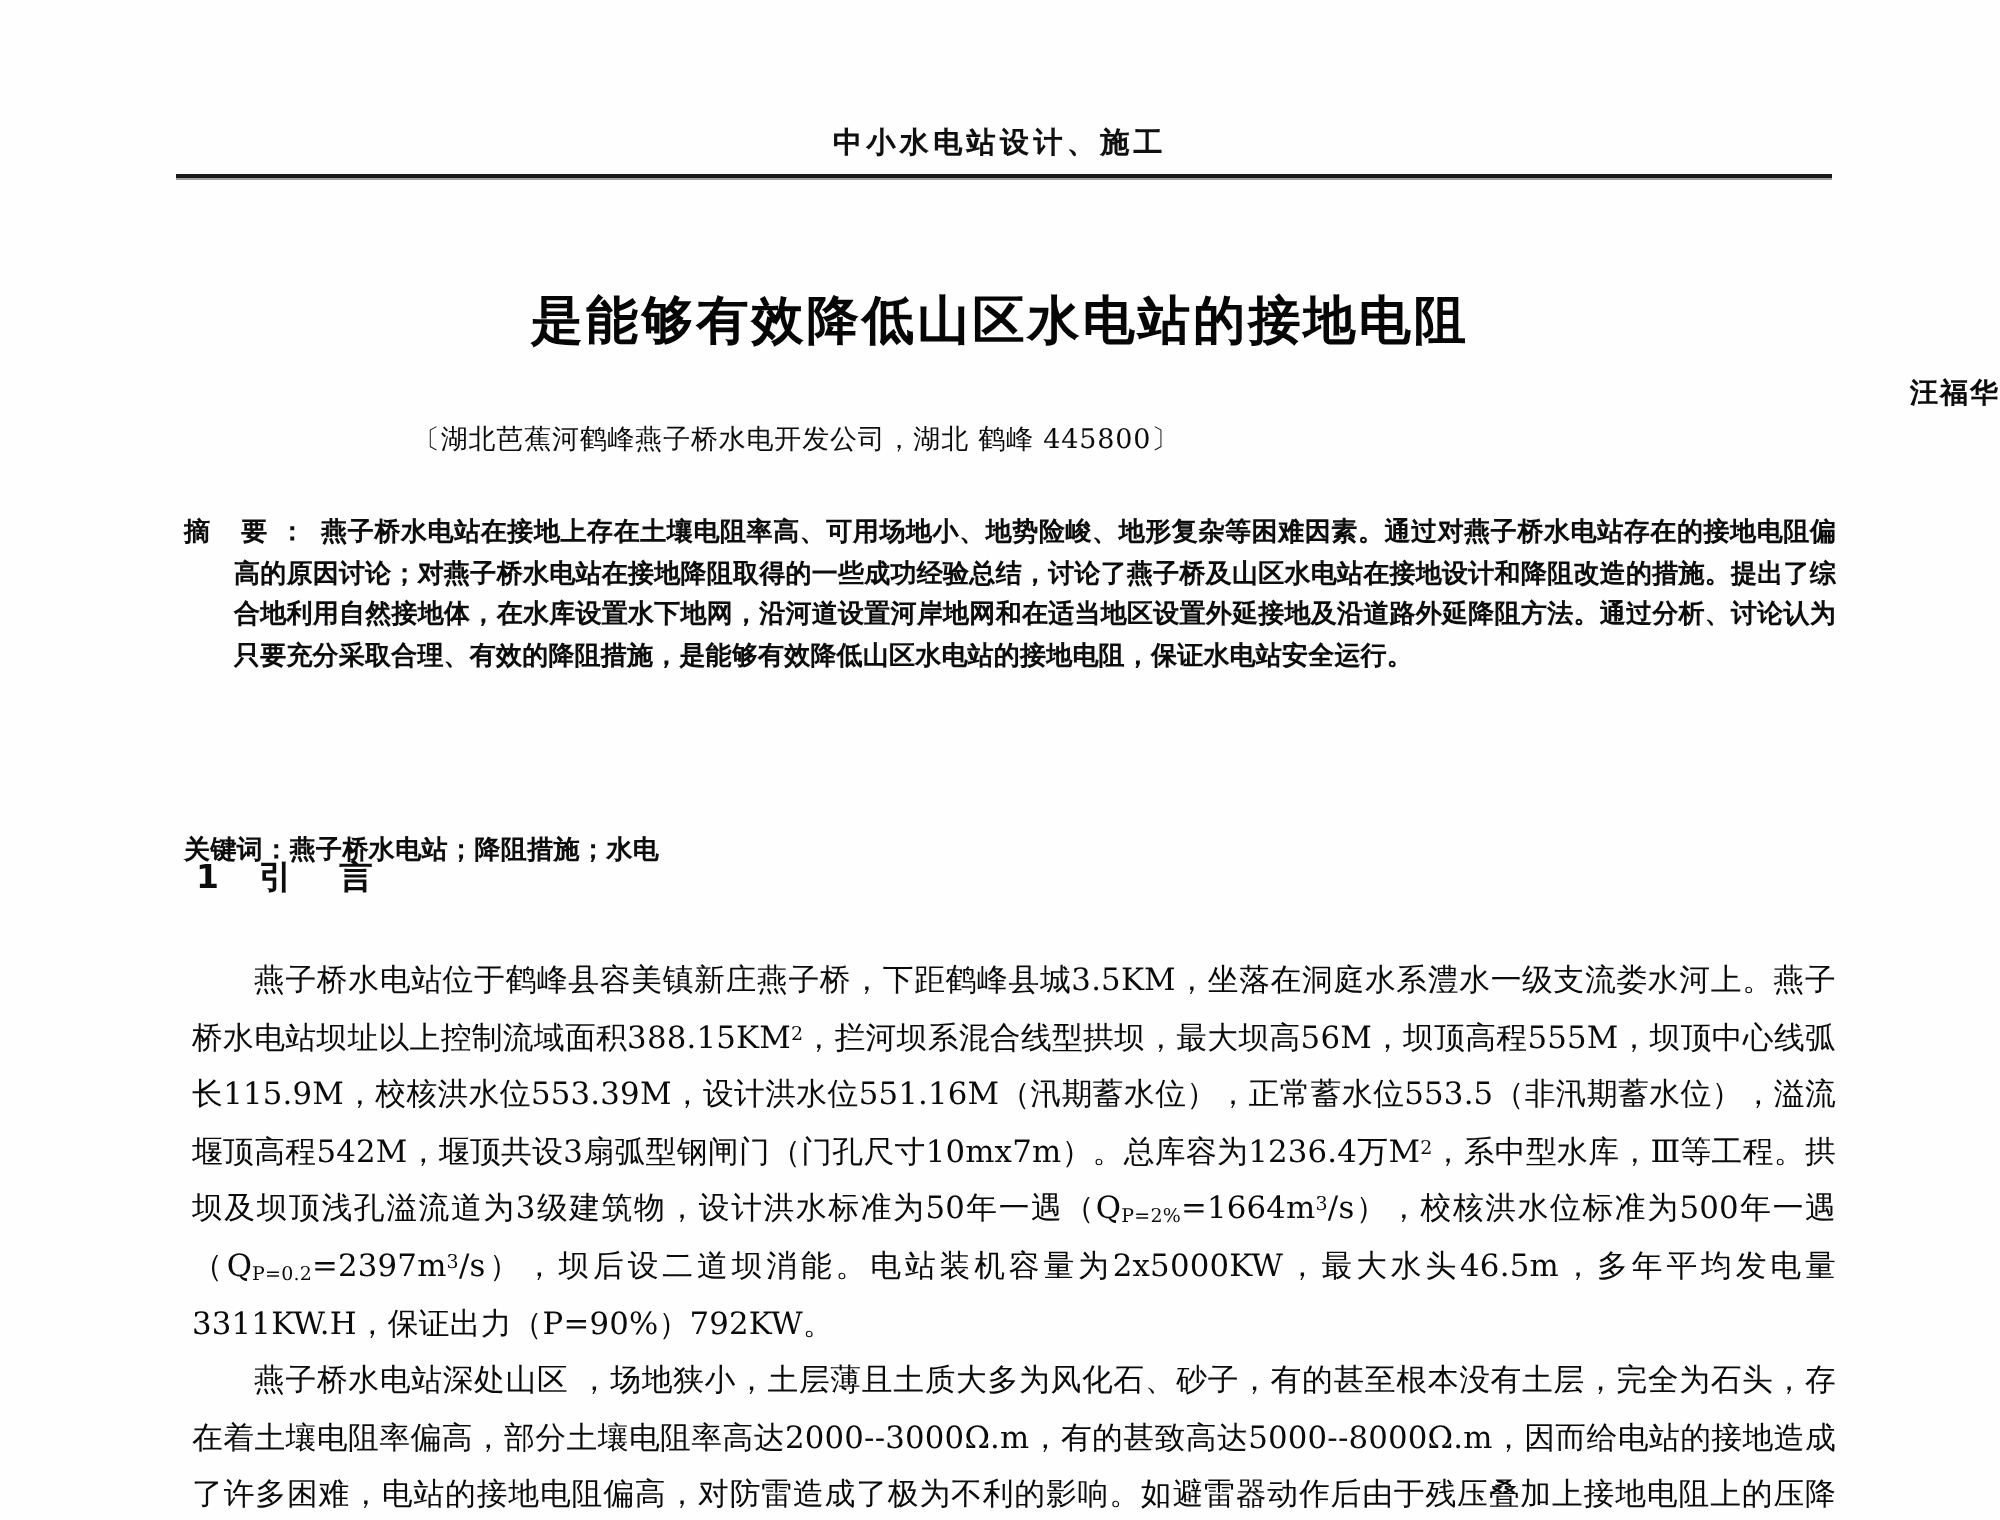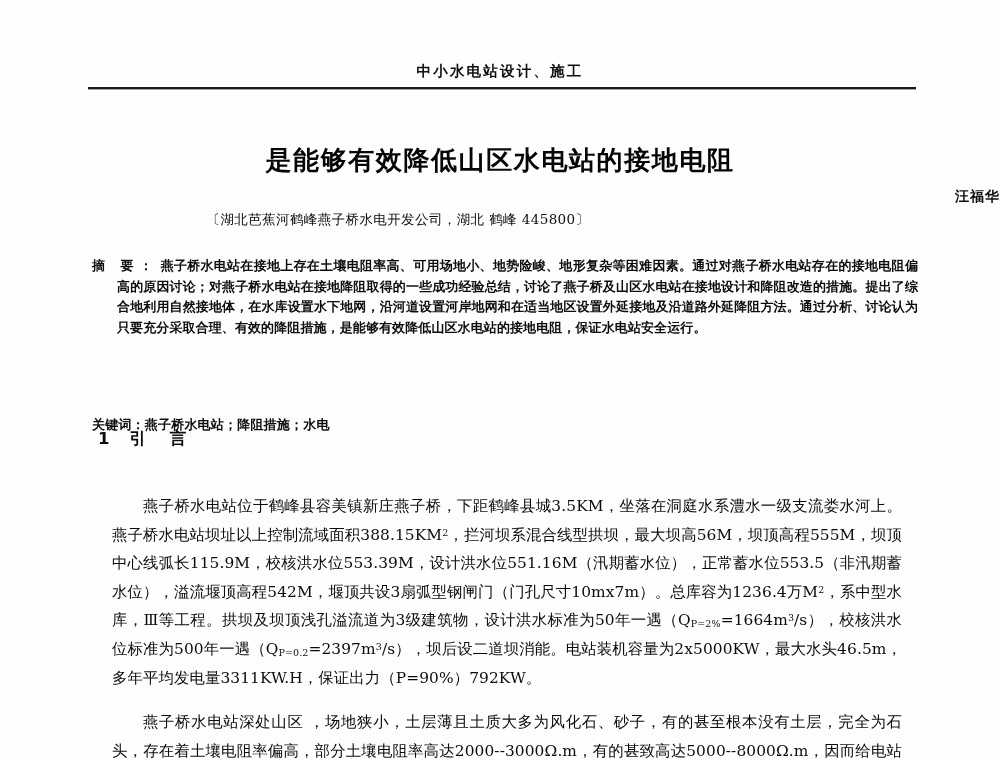--- a/index.html
+++ b/index.html
@@ -140,21 +140,21 @@
     position: absolute;
     top: 476px;
     left: 96px;
     width: 822px;
     font-size: 15.4px;
     line-height: 28.6px;
     font-family: "DejaVu Serif", "Liberation Serif", serif;
     color: #0b0b0b;
   }
   .body-text p {
-    margin: 16px;
+    margin: 0;
     text-indent: 31px;
     text-align: justify;
     text-justify: inter-character;
     letter-spacing: .1px;
   }
   sup, sub {
     font-size: 9.5px;
     line-height: 0;
   }
   sub { vertical-align: -0.22em; }

